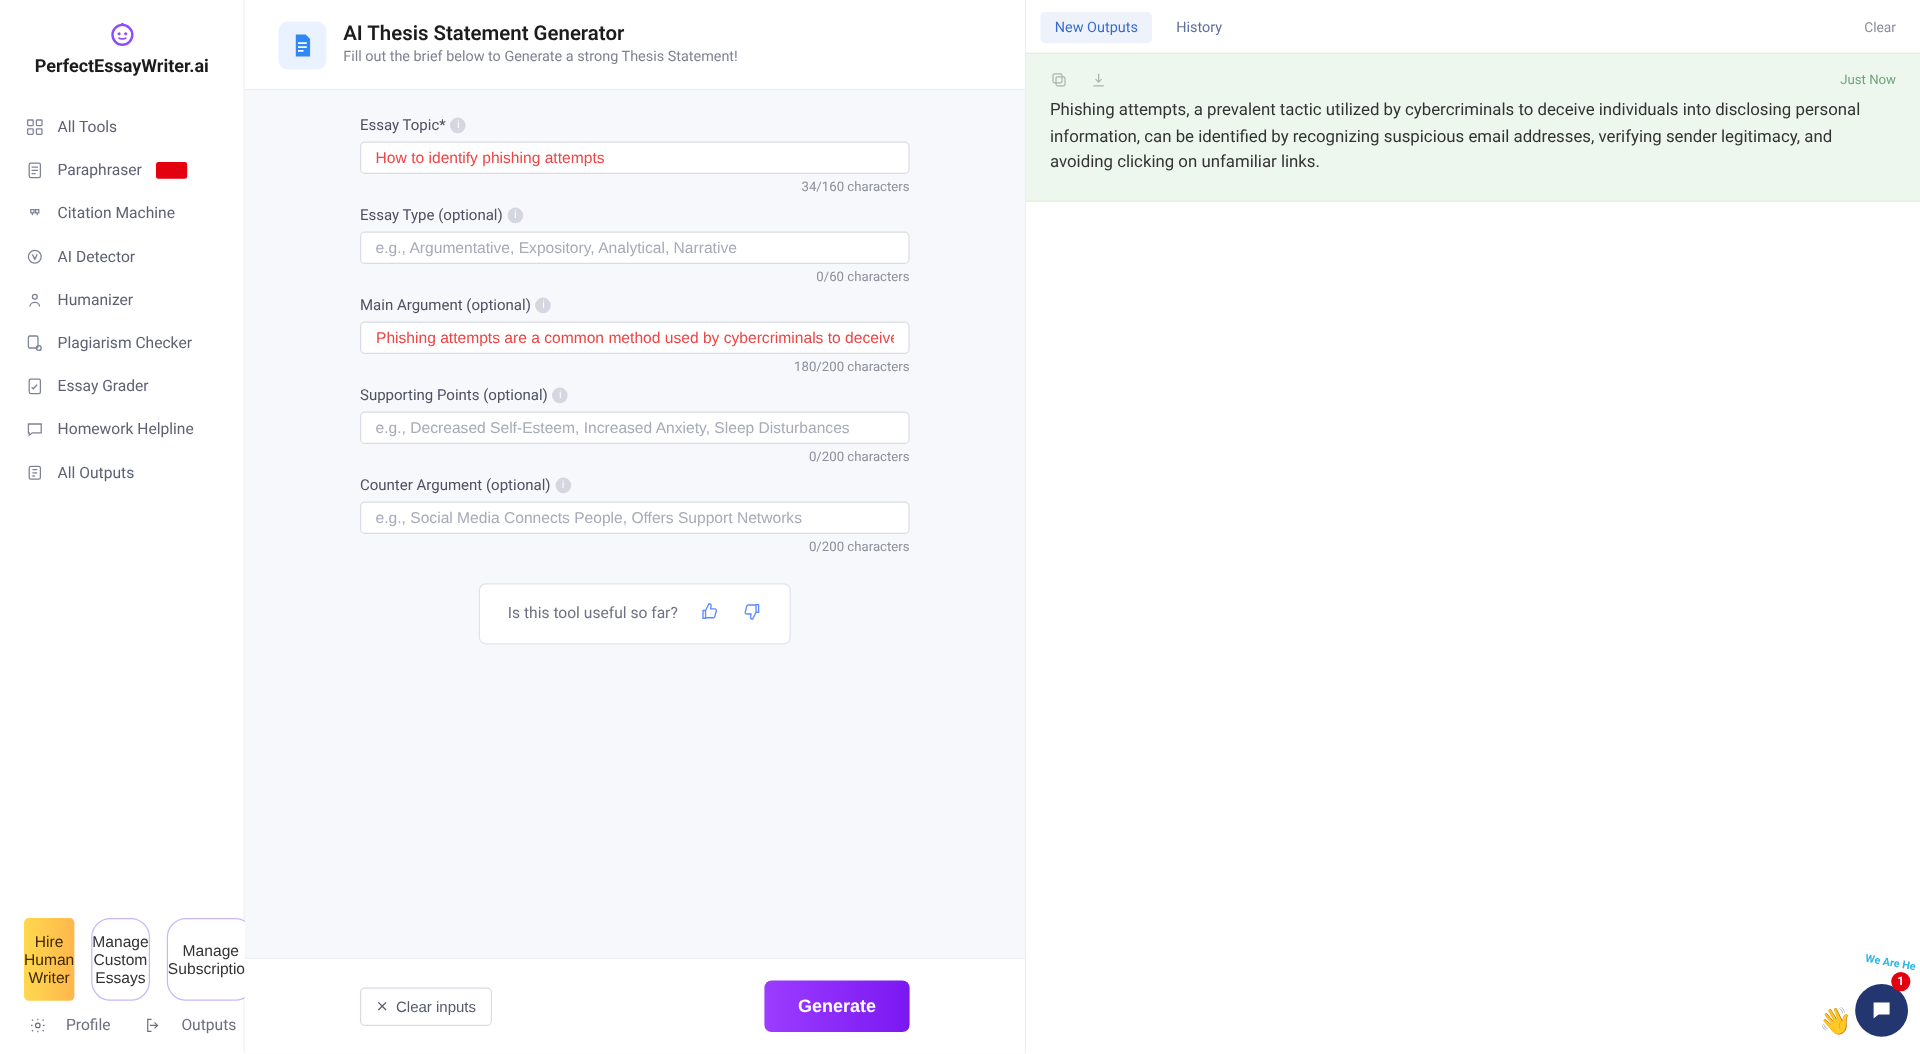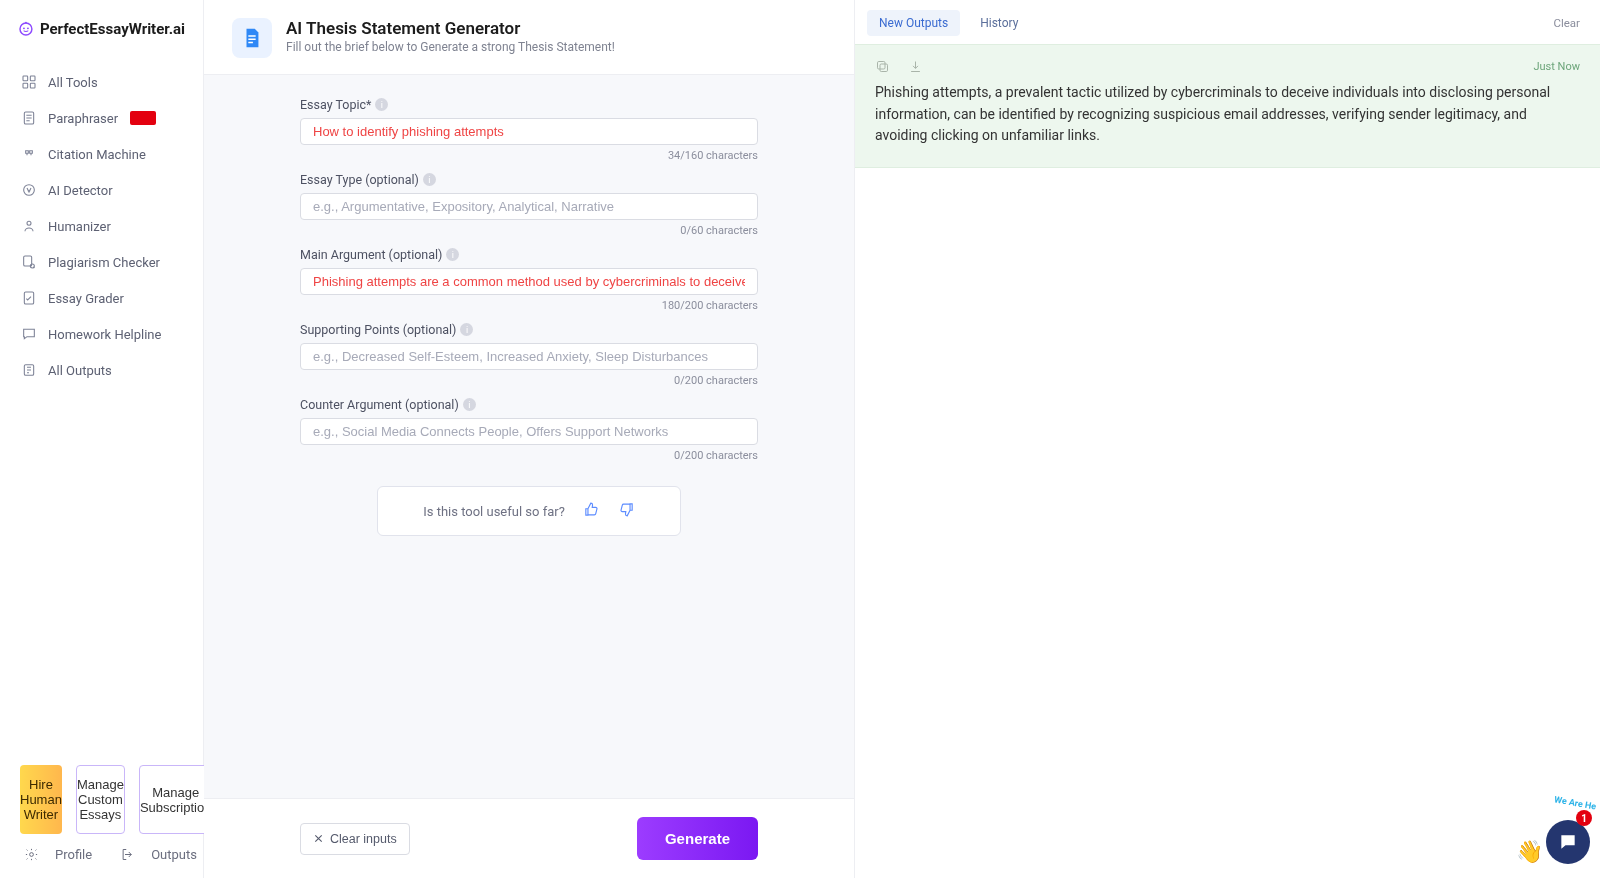--- a/index.html
+++ b/index.html
@@ -26,20 +26,21 @@
   padding: 18px 0 14px 0;
 }
 .logo {
   display: flex;
   align-items: center;
   gap: 6px;
   padding: 0 18px 24px 18px;
   font-weight: 700;
   font-size: 15px;
   color: #1b1b1b;
+  flex-direction: column;
 }
 .logo-icon {
   width: 22px; height: 22px; position: relative;
 }
 .logo-icon svg { width: 100%; height: 100%; }
 
 .nav { flex: 1; padding: 0 16px; }
 .nav-item {
   display: flex;
   align-items: center;
@@ -68,21 +69,21 @@
   border-radius: 4px;
   padding: 12px 0;
   font-size: 13px;
   font-weight: 500;
   color: #3d2a00;
   cursor: pointer;
 }
 .btn-outline {
   background: #ffffff;
   border: 1px solid #c9b6f9;
-  border-radius: 4px;
+  border-radius: 16px;
   padding: 11px 0;
   font-size: 13px;
   color: #333;
   cursor: pointer;
 }
 
 .sidebar-footer {
   display: flex; align-items: center; gap: 14px;
   padding: 10px 24px 0 24px; margin-top: auto;
   font-size: 13px; color: #6b6e7f;
@@ -140,21 +141,21 @@
   color: #ef4444;
   background: #ffffff;
 }
 .text-input::placeholder { color: #a7aab8; }
 .char-count {
   font-size: 11px; color: #8b8e9d; text-align: right; margin: 4px 0 10px 0;
 }
 
 .feedback-box {
   margin: 24px auto 0 auto;
-  width: 304px;
+  width: 260px;
   border: 1px solid #e1e3ec;
   border-radius: 6px;
   background: #ffffff;
   padding: 14px 18px;
   display: flex; align-items: center; gap: 18px; justify-content: center;
   font-size: 13px; color: #6e7183;
 }
 .thumb { color: #5c8cff; cursor: pointer; }
 .thumb svg { width: 17px; height: 17px; }
 

